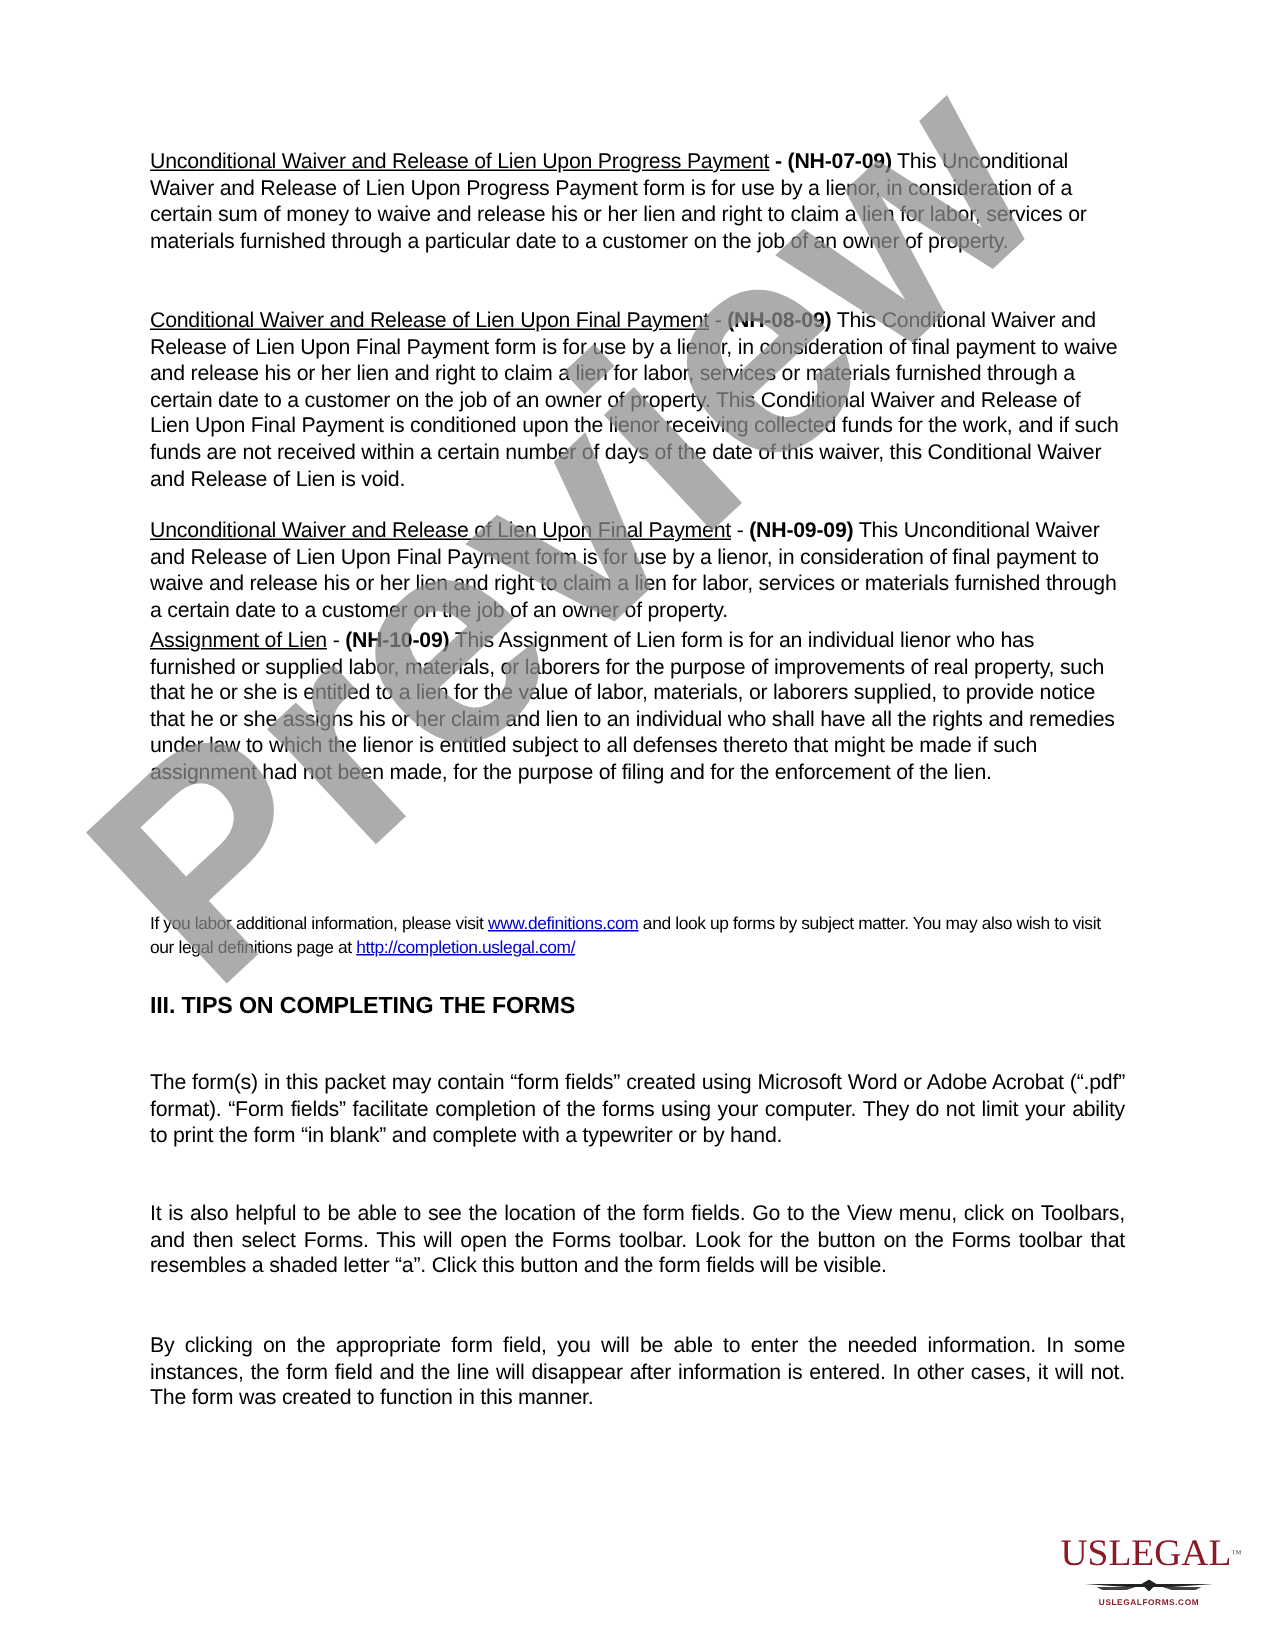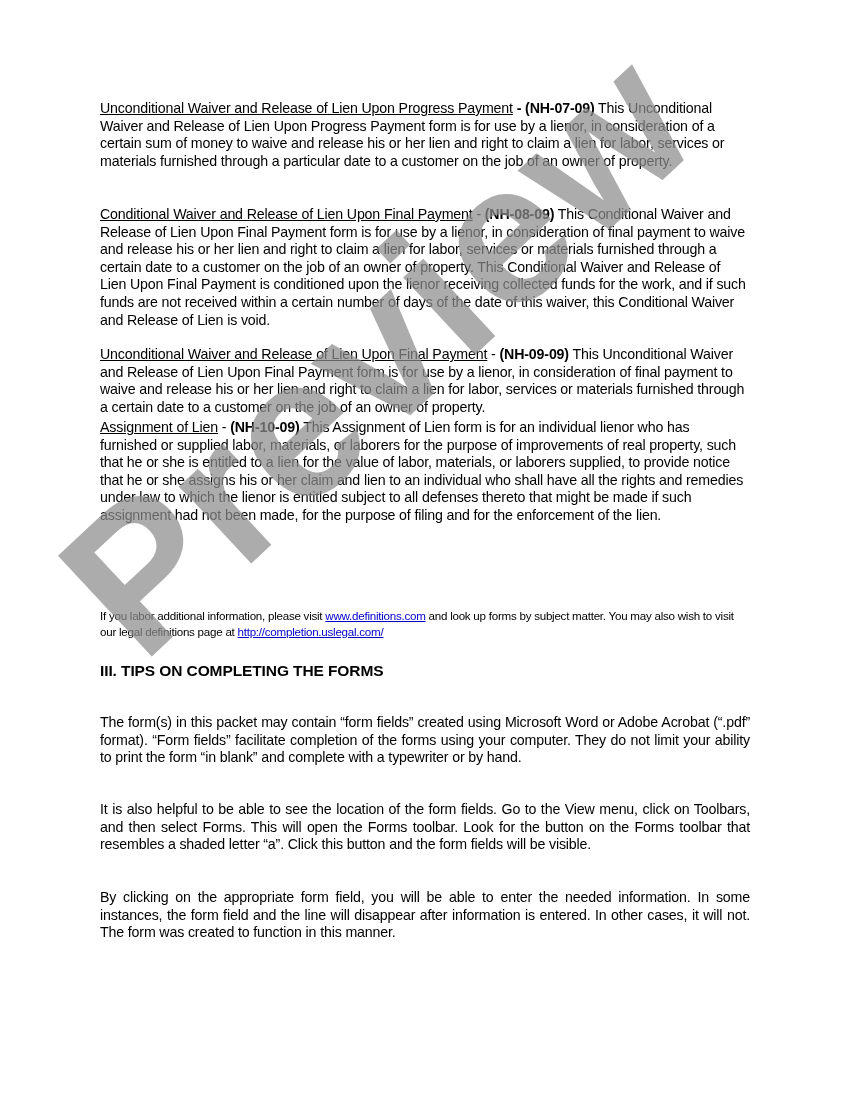--- a/index.html
+++ b/index.html
@@ -72,13 +72,21 @@
 
   <div class="heading" style="top:662px;">III.  TIPS ON COMPLETING THE FORMS</div>
 
   <div class="para justify" style="top:801px;">It is also helpful to be able to see the location of the form fields.  Go to the View menu, click on Toolbars, and then select Forms.  This will open the Forms toolbar.  Look for the button on the Forms toolbar that resembles a shaded letter “a”.  Click this button and the form fields will be visible.</div>
   <div class="para justify" style="top:714px;">The form(s) in this packet may contain “form fields” created using Microsoft Word or Adobe Acrobat (“.pdf” format). “Form fields” facilitate completion of the forms using your computer. They do not limit your ability to print the form “in blank” and complete with a typewriter or by hand.</div>
   <div class="para justify" style="top:889px;">By clicking on the appropriate form field, you will be able to enter the needed information.  In some instances, the form field and the line will disappear after information is entered.  In other cases, it will not.  The form was created to function in this manner.</div>
 
 
   <div class="watermark">Preview</div>
 
+  <div class="logo">
+    <div class="brand"><span>USLEGAL</span><span class="tm">™</span></div>
+    <svg class="eagle" viewBox="0 0 90 8" width="90" height="8">
+      <path d="M2 3 L40 3 L45 0 L50 3 L88 3 L60 5 L48 5 L45 8 L42 5 L30 5 Z" fill="#222"></path>
+      <path d="M10 5 L36 5 L30 7 L14 7 Z M54 5 L80 5 L76 7 L60 7 Z" fill="#444"></path>
+    </svg>
+    <div class="url">USLEGALFORMS.COM</div>
+  </div>
 </div>
 
 </body></html>

